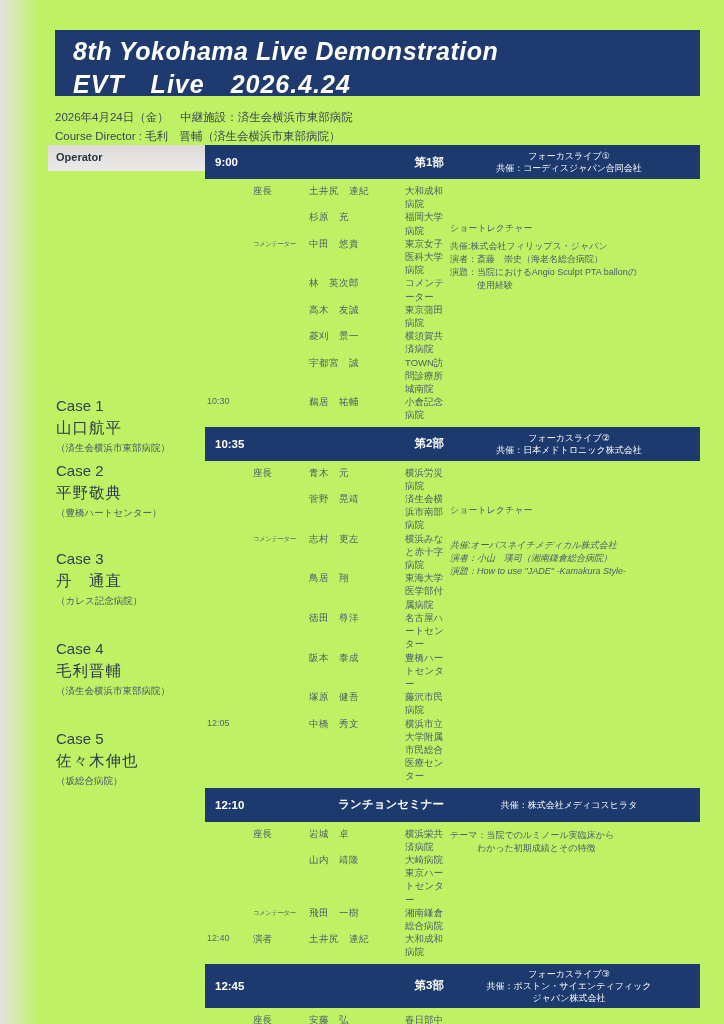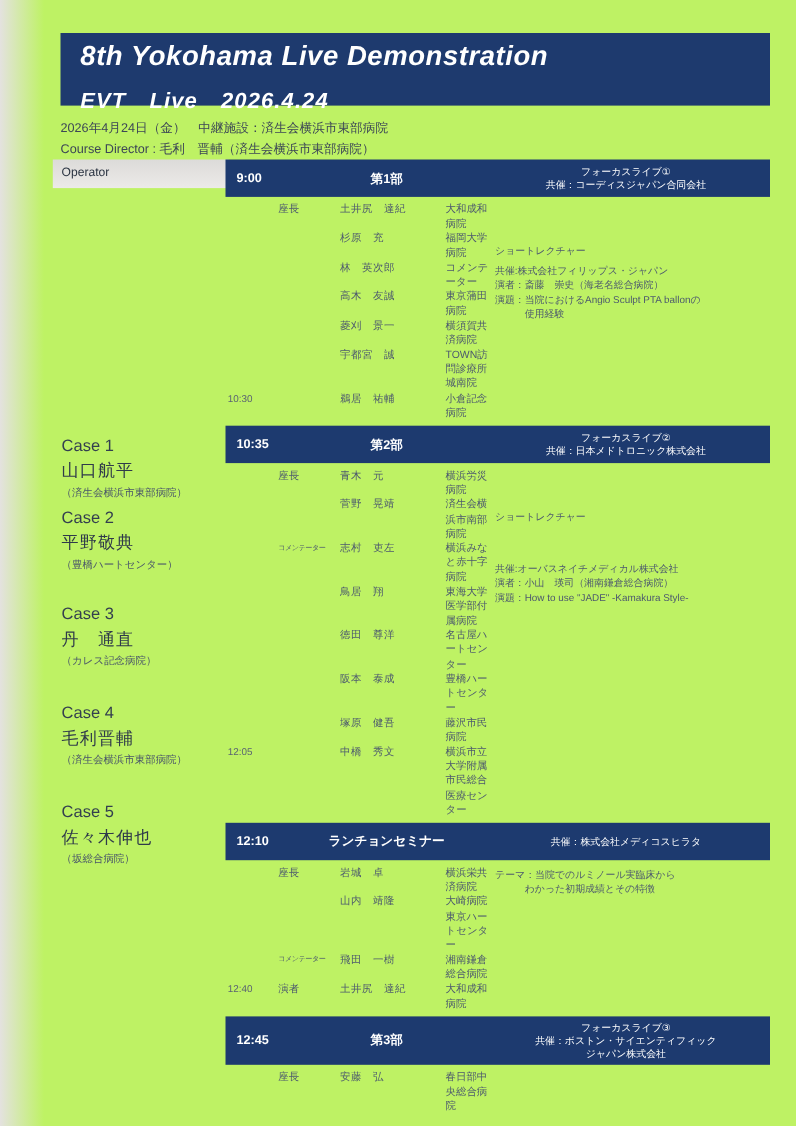--- a/index.html
+++ b/index.html
@@ -14,67 +14,67 @@
   
   .scan-edge{position:absolute;left:0;top:0;width:40px;height:100%;
     background:linear-gradient(90deg,#e4e2df,rgba(253,253,252,0));}
 
   
   .banner{
     position:absolute; left:55px; top:30px; width:645px; height:66px;
     background:#1e3a6e; color:#fff; padding:7px 0 0 18px; box-sizing:border-box;
   }
   .banner .l1{font-size:25px; font-weight:bold; font-style:italic; letter-spacing:.5px;}
-  .banner .l2{font-size:20px; font-weight:bold; font-style:italic; margin-top:12px; letter-spacing:1px;}
+  .banner .l2{font-size:25px; font-weight:bold; font-style:italic; margin-top:2px; letter-spacing:1px;}
 
   .meta{position:absolute; left:55px; top:108px; width:645px; font-size:11.5px; color:#3c4656; line-height:1.65;}
 
   
   .sidebar{position:absolute; left:48px; top:145px; width:155px; height:860px;}
   .operator{
     position:absolute; left:0; top:0; width:160px; height:26px;
     background:linear-gradient(180deg,#dcdbd9,#eceae8);
-    font-size:11px; font-weight:normal; color:#2b3442; padding:6px 0 0 8px; box-sizing:border-box;
+    font-size:11px; font-weight:bold; color:#2b3442; padding:6px 0 0 8px; box-sizing:border-box;
   }
   .case-item{position:absolute; left:8px; width:150px;}
   .case-item:nth-of-type(2){top:252px;}
   .case-item:nth-of-type(3){top:317px;}
   .case-item:nth-of-type(4){top:405px;}
   .case-item:nth-of-type(5){top:495px;}
   .case-item:nth-of-type(6){top:585px;}
   .case-label{font-size:15px; color:#333f4f;}
   .case-name{font-size:15.5px; color:#2f3a4a; margin-top:4px; letter-spacing:1px;font-family:Liberation Mono, monospace;}
   .case-hospital{font-size:9.5px; color:#49556a; margin-top:3px;}
 
   
   .main{position:absolute; left:205px; top:145px; width:495px;}
   .session{margin-bottom:5px;}
   .bar{
     background:#1d3a6f; color:#fff; display:grid;
     grid-template-columns:48px 1fr 250px; align-items:center;
     padding:4px 6px; box-sizing:border-box; min-height:34px;
   }
   .bar .bar-time{font-size:11.5px; font-weight:bold; padding-left:4px;}
-  .bar .bar-title{font-size:11.5px; font-weight:bold; text-align:center;}
+  .bar .bar-title{font-size:11.5px; font-weight:bold; text-align:right;}
   .bar .bar-right{font-size:9px; text-align:center; line-height:12px;}
 
   .session-body{display:grid; grid-template-columns:1fr 250px; padding-top:5px;}
   .rows{padding-left:2px;}
   .row{display:grid; grid-template-columns:42px 52px 92px 1fr; column-gap:4px;
     font-size:9.5px; line-height:13.2px; color:#4d5a6e;}
   .cell-time{color:#5a6372; font-size:9px;}
   .cell-role{color:#4d5a6e; white-space:nowrap;}
   .cell-role.small{font-size:6.5px; letter-spacing:-0.5px;}
   .cell-name{letter-spacing:.5px;}
   .side{font-size:9px; line-height:13px; color:#4d5a6e; padding-right:2px;}
   .side-lecture{margin-bottom:0;}
   .side-line{}
   
   .s0 .side-lecture{margin-top:38px;} .s0 .side-lines{margin-top:5px;}
-  .s1 .side-lecture{margin-top:38px;} .s1 .side-lines{margin-top:34px;}
+  .s1 .side-lecture{margin-top:38px;} .s1 .side-lines{margin-top:22px;font-style:italic;}
   .s2 .side-lines{margin-top:2px;}
 </style>
 </head>
 <body>
 
 <div class="page">
   <div class="scan-edge"></div>
 
   <div class="banner">
     <div class="l1">8th Yokohama Live Demonstration</div>
@@ -140,20 +140,26 @@
     <span class="cell-hospital">大和成和病院</span>
   </div>
 
   <div class="row">
     <span class="cell-time"></span>
     <span class="cell-role"></span>
     <span class="cell-name">杉原　充</span>
     <span class="cell-hospital">福岡大学病院</span>
   </div>
 
+  <div class="row">
+    <span class="cell-time"></span>
+    <span class="cell-role small">コメンテーター</span>
+    <span class="cell-name">中田　悠貴</span>
+    <span class="cell-hospital">東京女子医科大学病院</span>
+  </div>
 
   <div class="row">
     <span class="cell-time"></span>
     <span class="cell-role"></span>
     <span class="cell-name">林　英次郎</span>
     <span class="cell-hospital">コメンテーター</span>
   </div>
 
   <div class="row">
     <span class="cell-time"></span>

